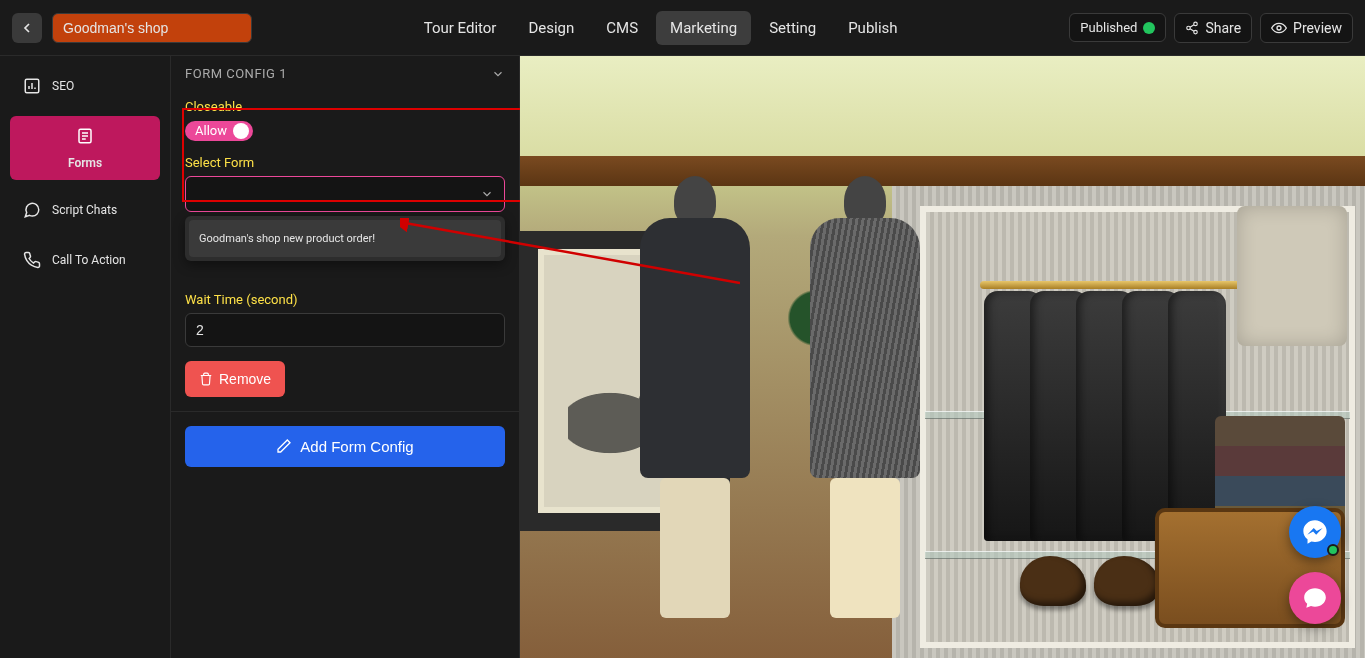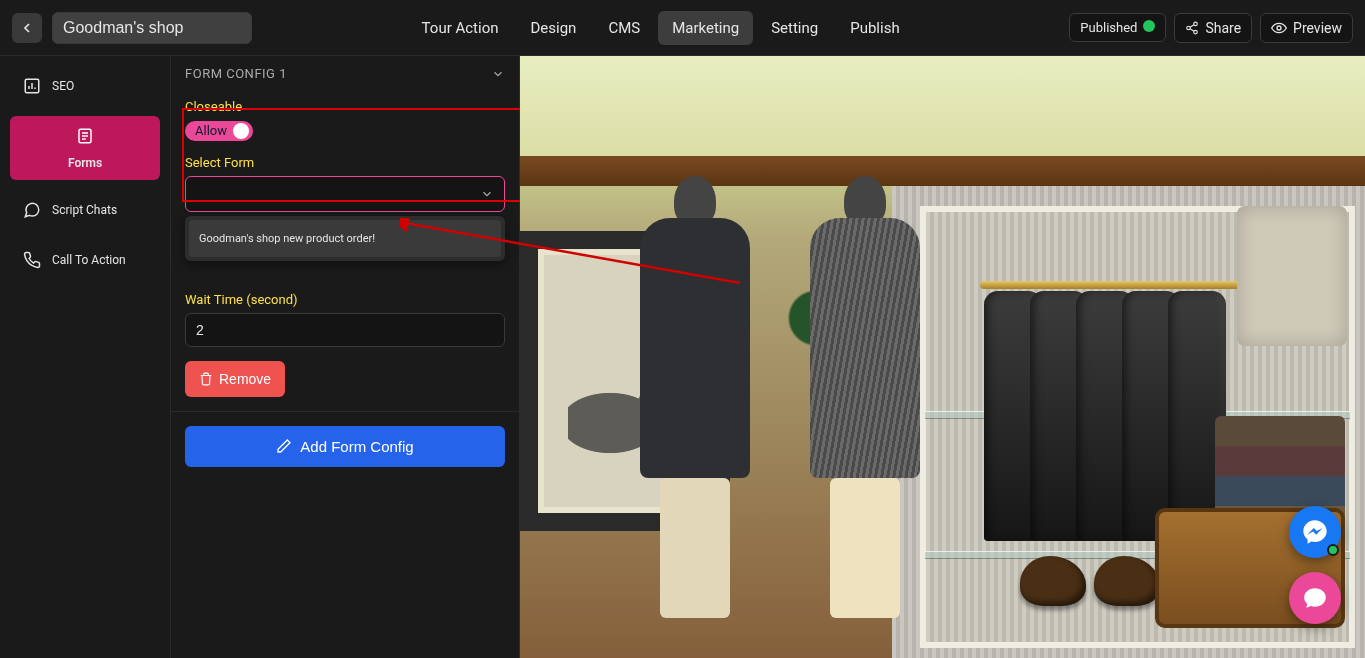--- a/index.html
+++ b/index.html
@@ -21,45 +21,45 @@
     gap: 10px;
   }
   .back-btn {
     width: 30px; height: 30px;
     background: #3a3a3a;
     border-radius: 6px;
     display: flex; align-items: center; justify-content: center;
     cursor: pointer;
   }
   .title-input {
-    background: #404040;
+    background: #c2410c;
     border: 1px solid #3a3a3a;
     border-radius: 6px;
     padding: 6px 10px;
     color: #e5e5e5;
-    font-size: 16px;
+    font-size: 14px;
     width: 200px;
   }
   .nav-center {
     flex: 1;
     display: flex;
     justify-content: center;
     gap: 4px;
   }
   .nav-item {
     padding: 8px 14px;
     color: #e5e5e5;
     font-size: 15px;
     border-radius: 6px;
     cursor: pointer;
   }
   .nav-item.active { background: #3d3d3d; }
   .right-actions { display: flex; gap: 8px; align-items: center; }
   .status-pill {
-    display: flex; gap: 6px;
+    display: flex; align-items: center; gap: 6px;
     background: #141414;
     border: 1px solid #3a3a3a;
     border-radius: 6px;
     padding: 6px 10px;
     font-size: 13px;
   }
   .dot { width: 12px; height: 12px; border-radius: 50%; background: #22c55e; }
   .action-btn {
     display: flex; align-items: center; gap: 6px;
     background: #141414;
@@ -107,21 +107,21 @@
   }
   .panel-body { padding: 0 14px 14px; border-bottom: 1px solid #2a2a2a; }
   .field-label { font-size: 13px; color: #fde047; margin-bottom: 6px; margin-top: 8px; }
   .toggle-pill {
     display: inline-flex; align-items: center;
     background: #ec4899;
     border-radius: 999px;
     padding: 2px 4px 2px 10px;
     gap: 6px;
     font-size: 13px;
-    color: #0f172a;
+    color: #ffffff;
     cursor: pointer;
   }
   .toggle-knob { width: 16px; height: 16px; border-radius: 50%; background: #fff; }
   .select-box {
     position: relative;
     border: 1px solid #ec4899;
     border-radius: 6px;
     height: 36px;
     display: flex; align-items: center; justify-content: flex-end;
     padding: 0 10px;
@@ -333,21 +333,21 @@
 <body>
 
 <div class="topbar">
   <div class="back-btn">
     <svg width="16" height="16" viewBox="0 0 24 24" fill="none" stroke="#e5e5e5" stroke-width="2.5">
         <path d="M15 18l-6-6 6-6"></path>
       </svg>
   </div>
   <input class="title-input" value="Goodman's shop" style="">
   <div class="nav-center">
-    <div class="nav-item">Tour Action</div>
+    <div class="nav-item">Tour Editor</div>
     <div class="nav-item">Design</div>
     <div class="nav-item">CMS</div>
     <div class="nav-item active">Marketing</div>
     <div class="nav-item">Setting</div>
     <div class="nav-item">Publish</div>
   </div>
   <div class="right-actions">
     <div class="status-pill">
       <span>Published</span>
       <span class="dot"></span>

